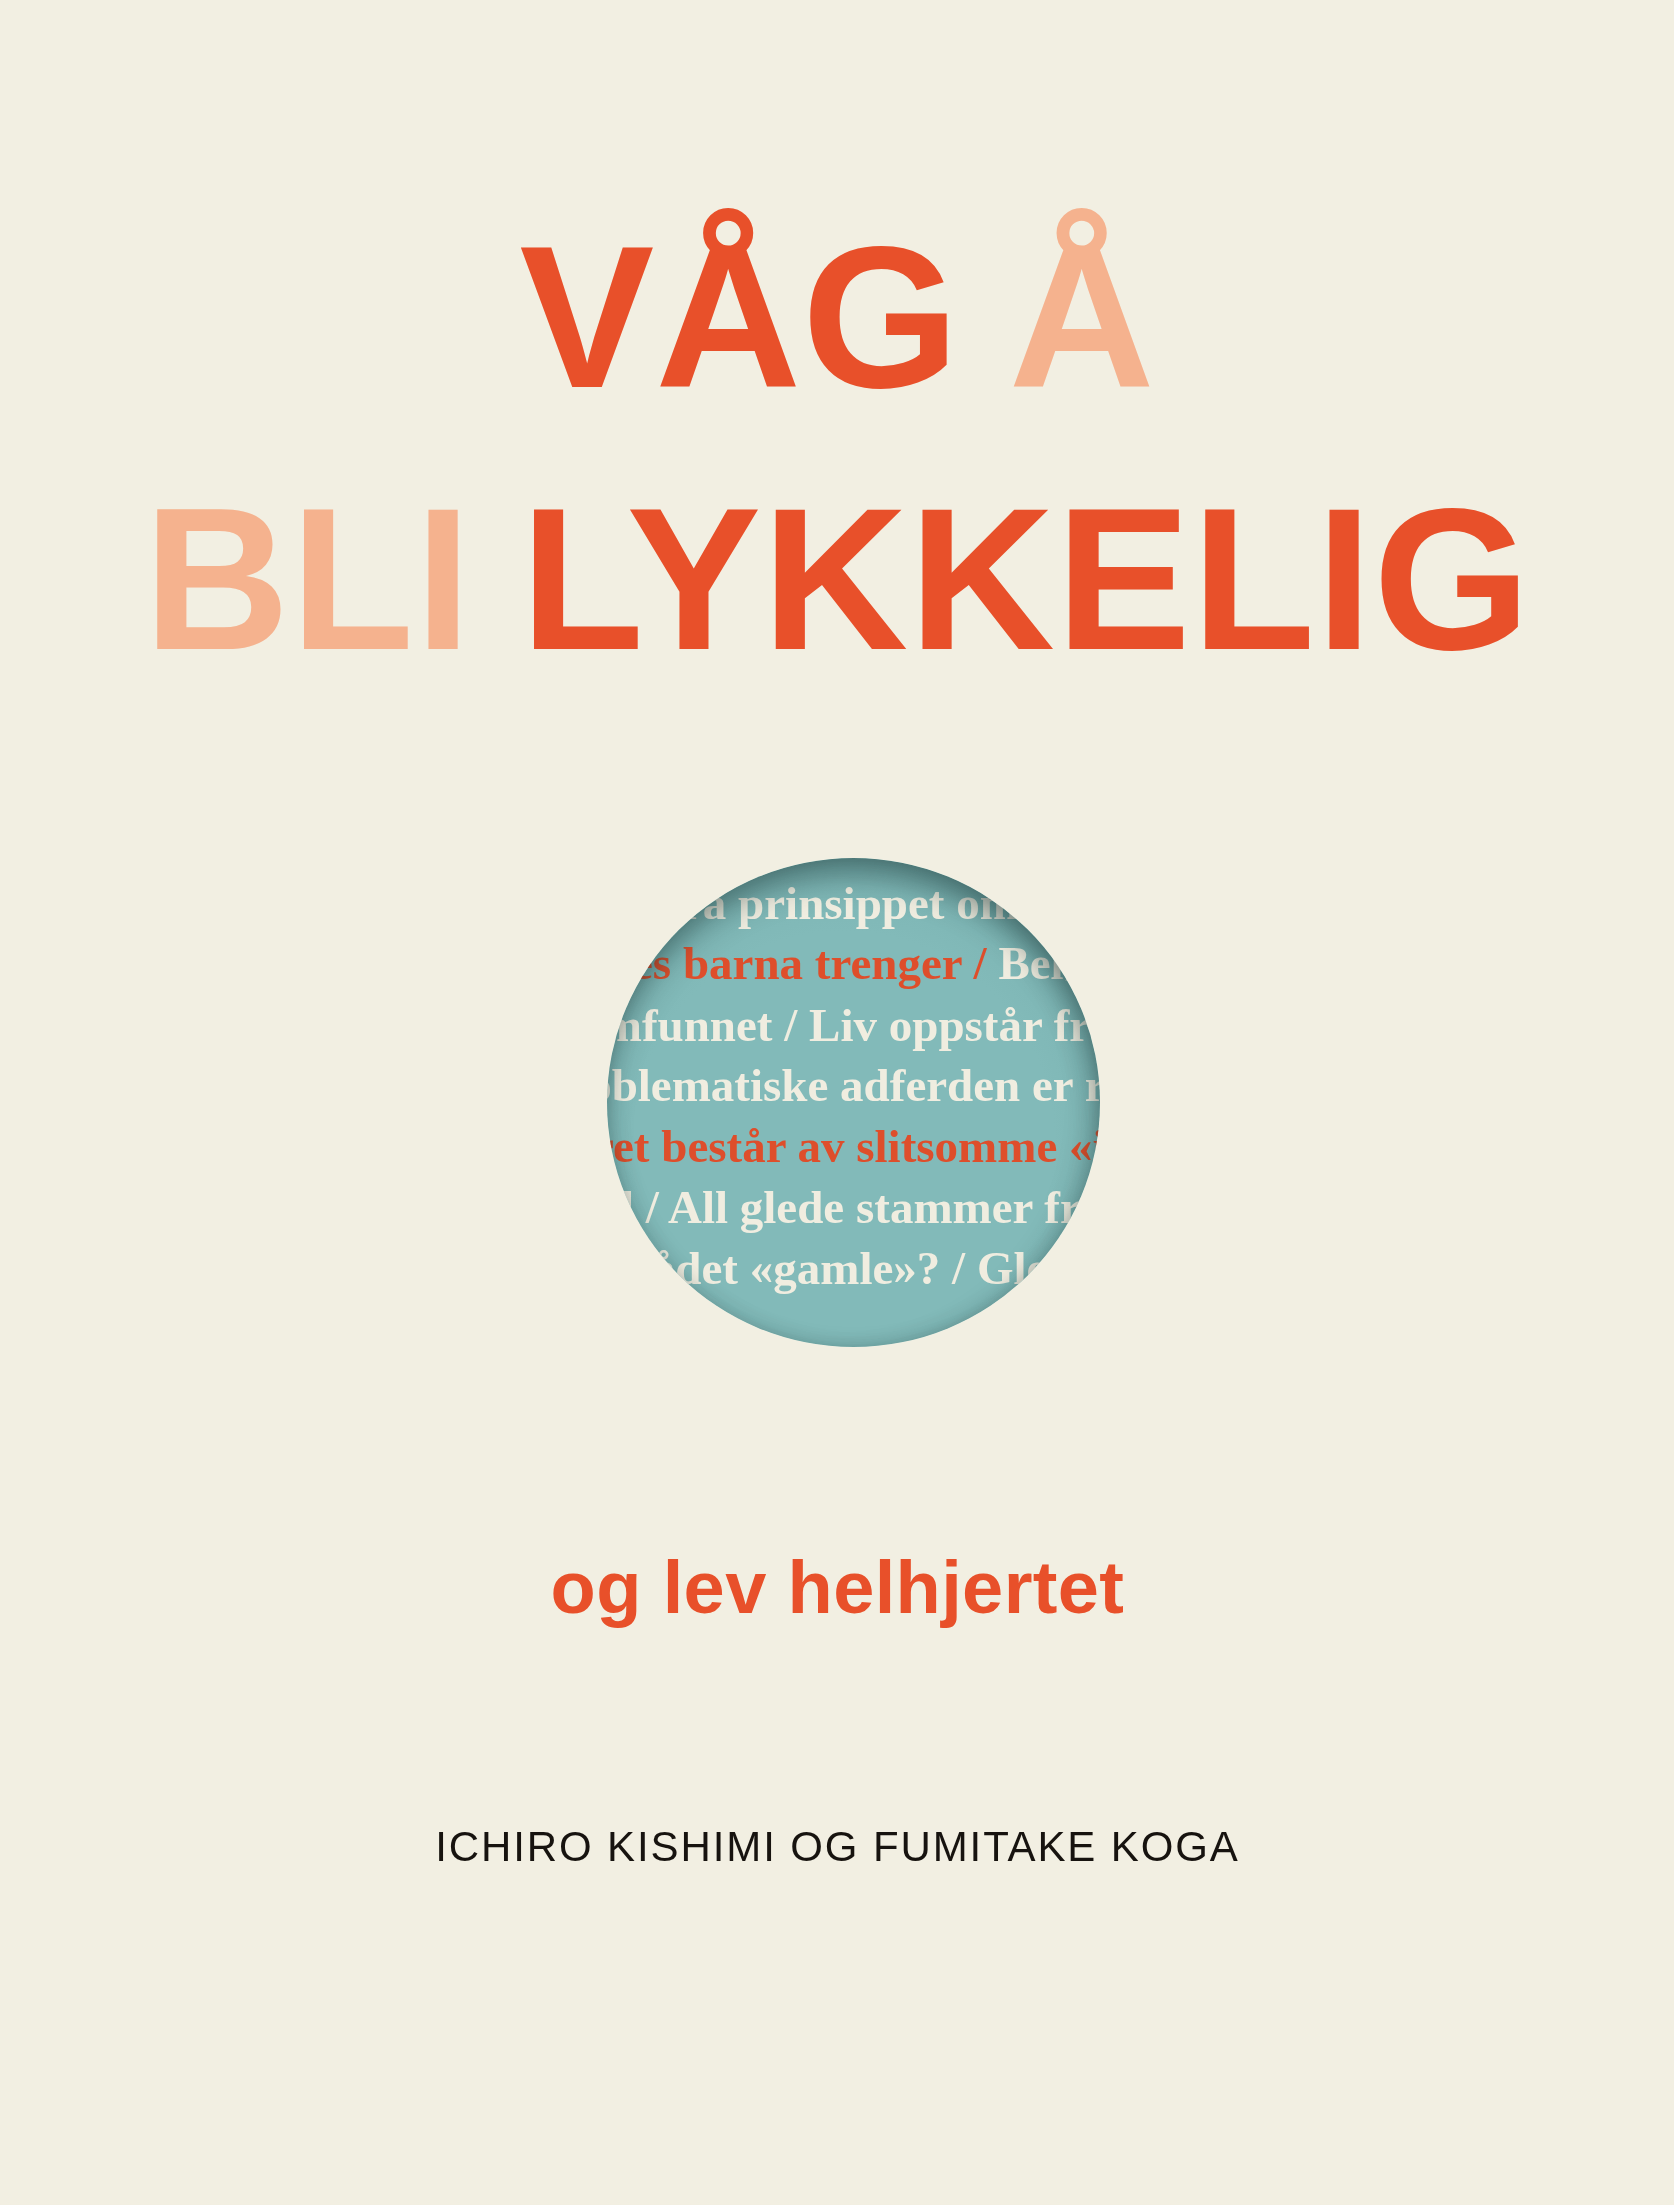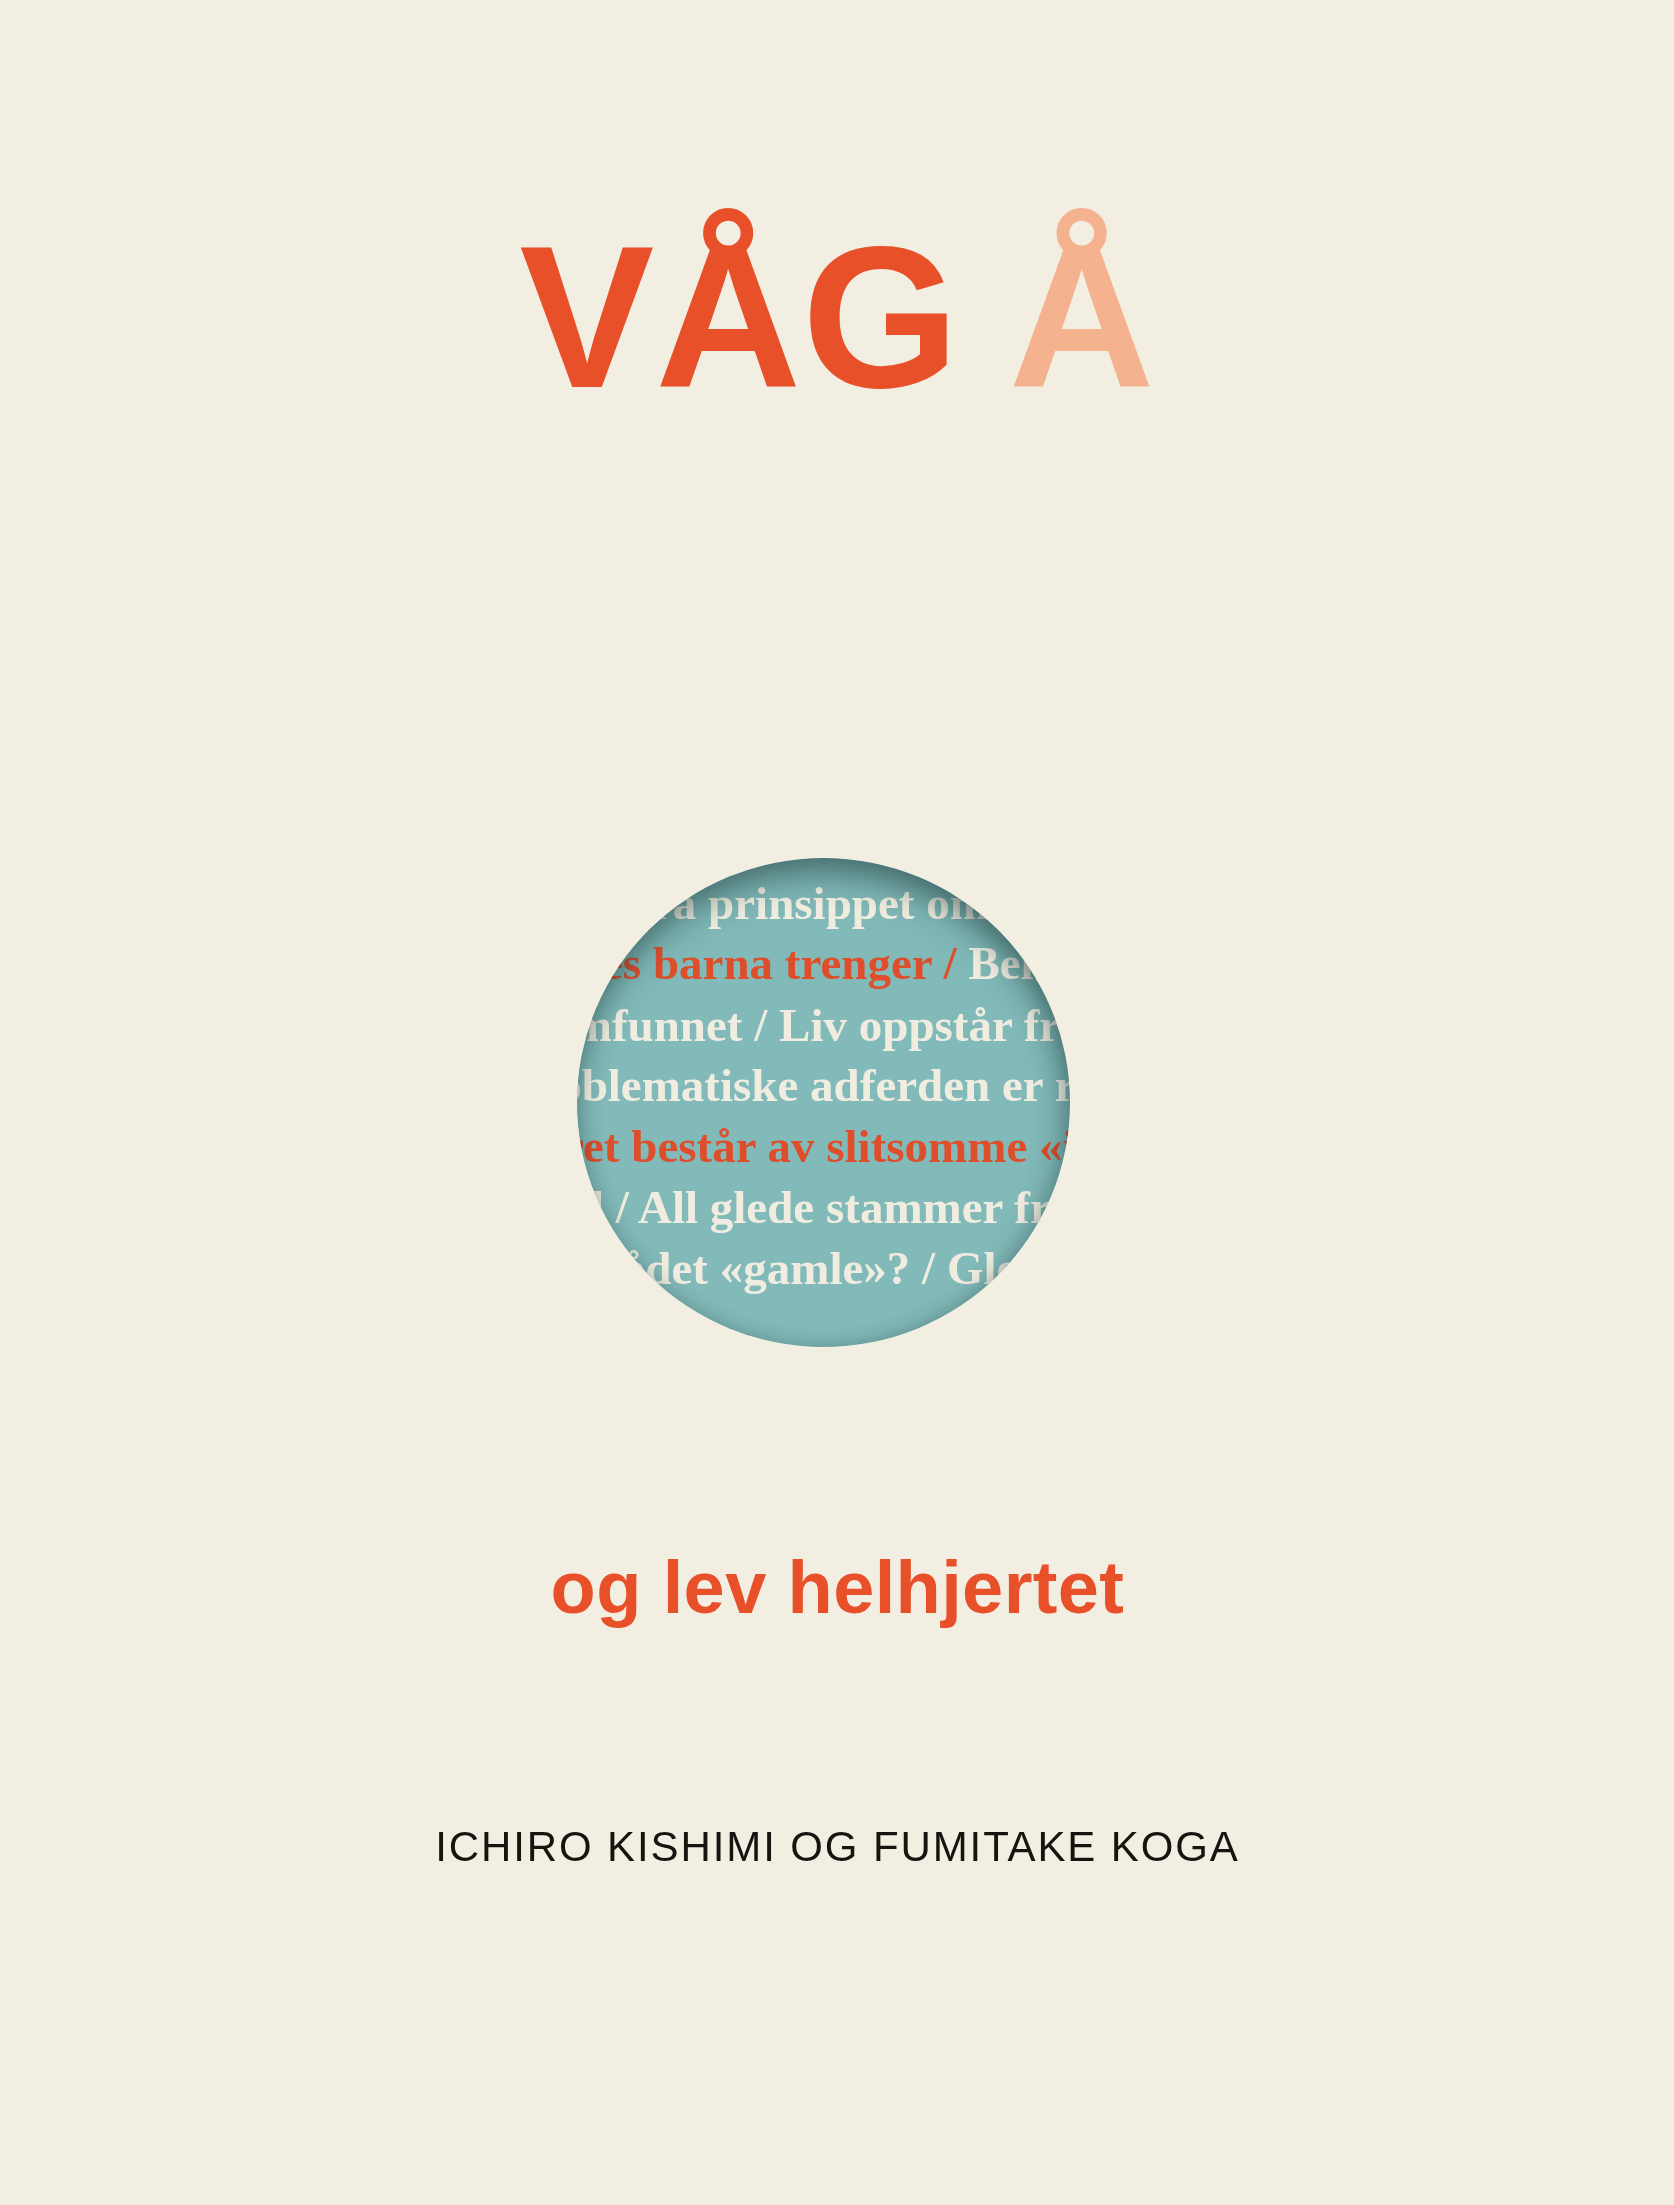--- a/index.html
+++ b/index.html
@@ -23,21 +23,21 @@
   }
   .title-line1{top:216px;}
   .title-line2{top:478px;}
   .w-gap{margin-right:0.24em;}
   .c-orange{color:#E8502A;}
   .c-peach{color:#F5B28E;}
 
   
   .cutout{
     position:absolute;
-    left:577px;top:858px;
+    left:607px;top:858px;
     width:493px;height:489px;
     border-radius:50%;
     background:radial-gradient(circle at 48% 58%, #82BAB9 55%, #74ACAB 100%);
     overflow:hidden;
   }
   .cutout::after{ 
     content:"";
     position:absolute;inset:0;
     border-radius:50%;
     box-shadow:
@@ -107,20 +107,23 @@
 </style>
 </head>
 <body>
 
 <div class="cover">
 
   <div class="title-line title-line1">
     <span class="c-orange w-gap">VÅG</span><span class="c-peach">Å</span>
   </div>
 
+  <div class="title-line title-line2">
+    <span class="c-peach w-gap">BLI</span><span class="c-orange">LYKKELIG</span>
+  </div>
 
   <div class="cutout">
     <div class="circle-line"><span class="seg-cream">ra prinsippet om</span></div>
     <div class="circle-line"><span class="seg-orange">es barna trenger /</span><span class="seg-cream"> Belønning</span></div>
     <div class="circle-line"><span class="seg-cream">samfunnet / Liv oppstår fra det</span></div>
     <div class="circle-line"><span class="seg-cream">problematiske adferden er rettet</span></div>
     <div class="circle-line"><span class="seg-orange">ret består av slitsomme «ideen</span></div>
     <div class="circle-line"><span class="seg-cream">rd / All glede stammer fra</span></div>
     <div class="circle-line"><span class="seg-cream">rådet «gamle»? / Gle</span></div>
   </div>

